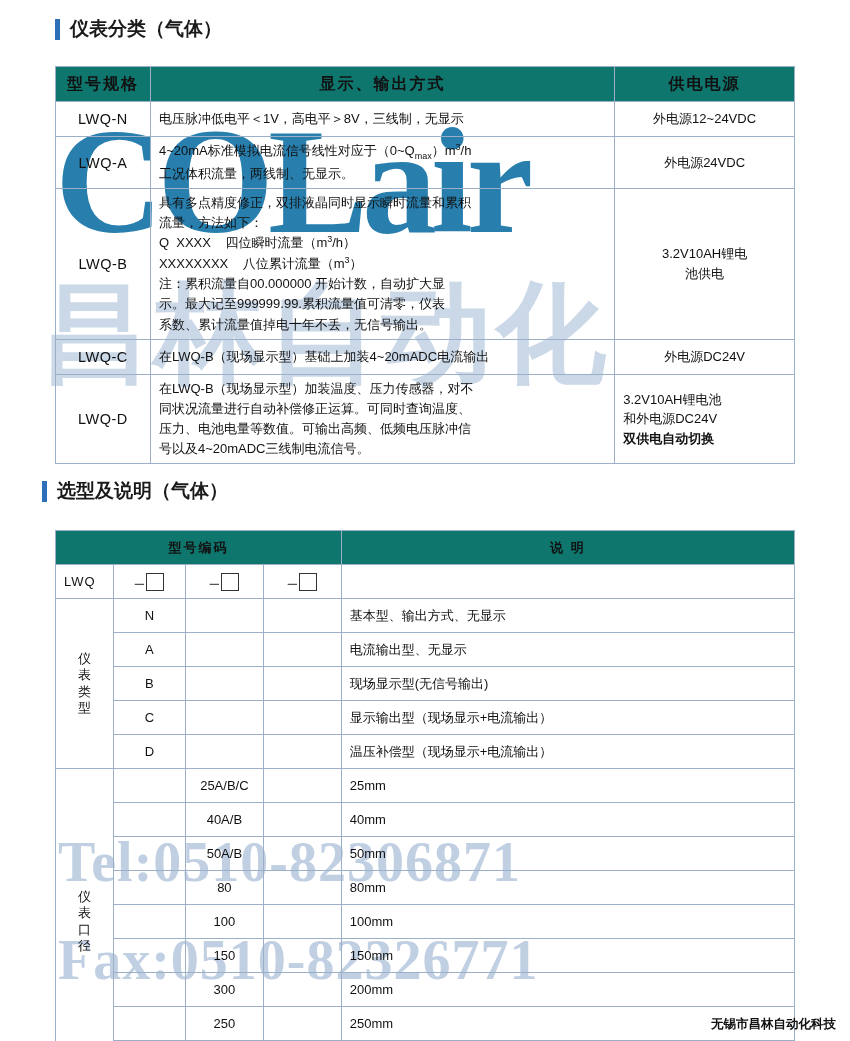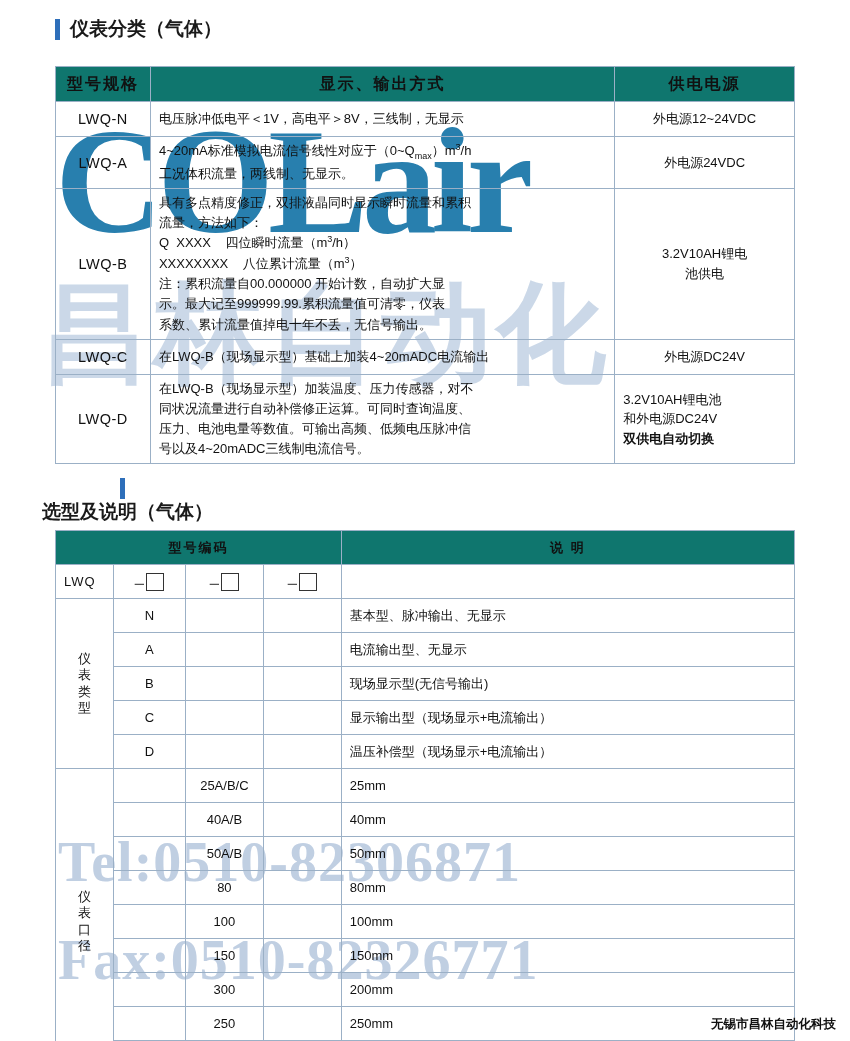--- a/index.html
+++ b/index.html
@@ -52,21 +52,21 @@
   
   .section-title{
     position:absolute;
     display:flex;align-items:center;
     font-size:19px;font-weight:bold;color:#1a1a1a;
   }
   .section-title .bar{
     display:inline-block;width:5px;height:21px;background:#2e6fba;margin-right:10px;
   }
   #title1{left:55px;top:16px;}
-  #title2{left:42px;top:478px;flex-direction:column;}
+  #title2{left:42px;top:478px;}
 
   
   table{
     position:absolute;
     border-collapse:collapse;
     font-size:13.5px;
     background:transparent;
   }
   td,th{
     border:1px solid #9bb0c6;
@@ -221,21 +221,21 @@
       <td class="codecell"><span class="dash">─</span><span class="box"></span></td>
       <td class="codecell"><span class="dash">─</span><span class="box"></span></td>
       <td></td>
     </tr>
 
     <tr>
       <td class="vert" rowspan="5">仪<br>表<br>类<br>型</td>
       <td class="codecell">N</td>
       <td></td>
       <td></td>
-      <td>基本型、脉冲输出、无显示</td>
+      <td>基本型、输出方式、无显示</td>
     </tr>
     <tr>
       <td class="codecell">A</td>
       <td></td>
       <td></td>
       <td>电流输出型、无显示</td>
     </tr>
     <tr>
       <td class="codecell">B</td>
       <td></td>

